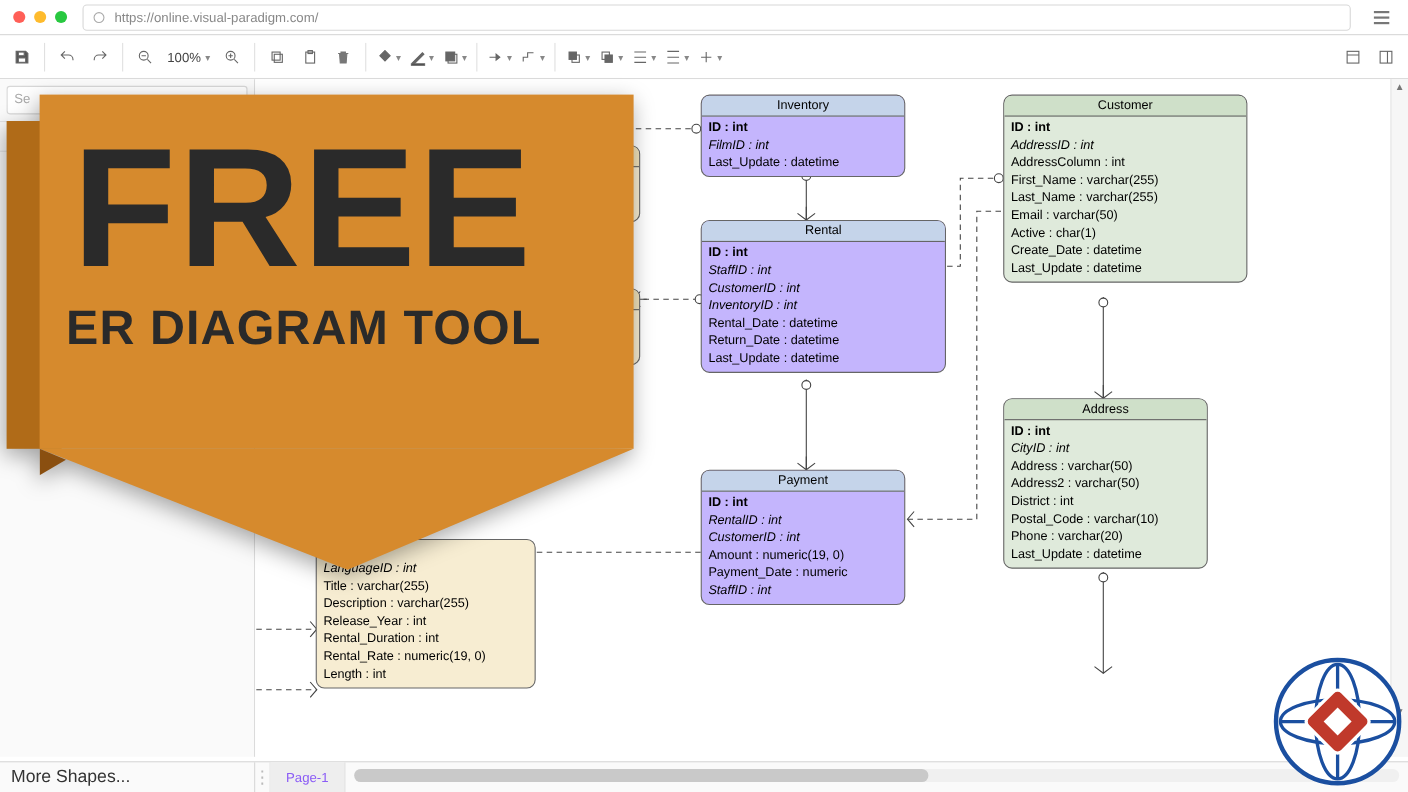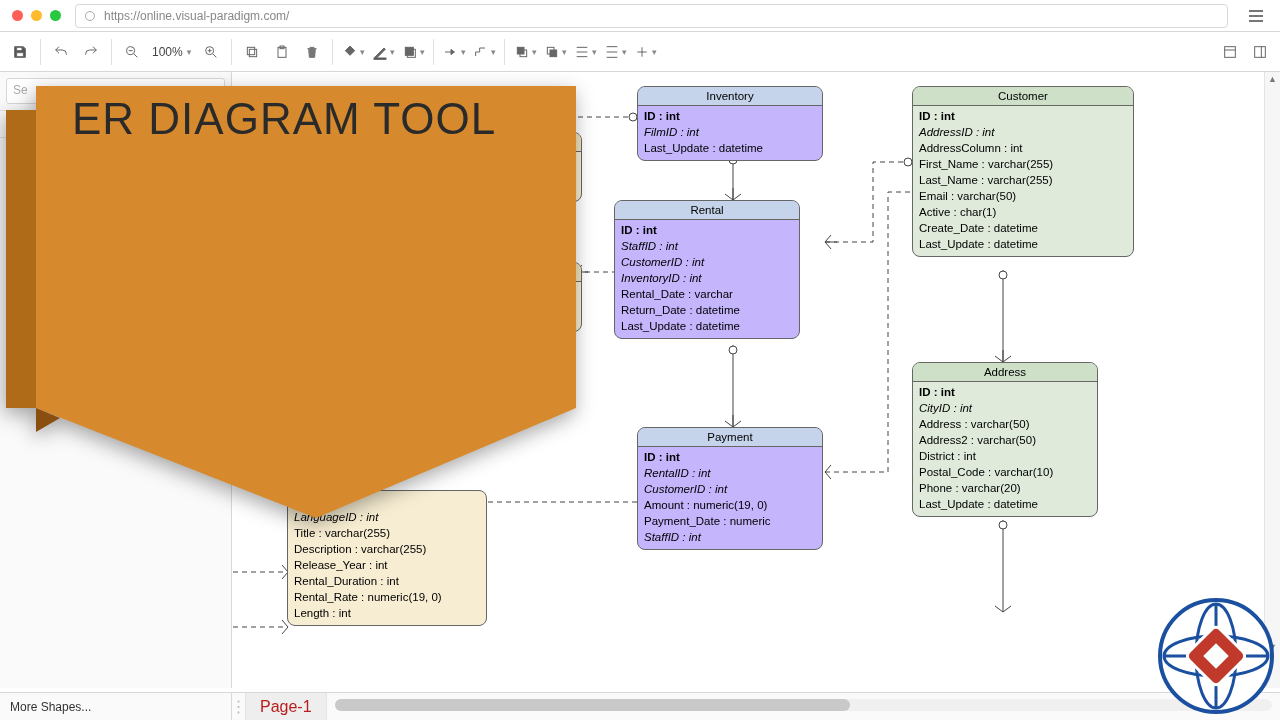--- a/index.html
+++ b/index.html
@@ -50,34 +50,34 @@
   svg.conn line, svg.conn path { stroke:#444; stroke-width:1; fill:none; }
   svg.conn .dash { stroke-dasharray:5 4; }
 
   
   .vscroll { width:16px; border-left:1px solid #e4e4e4; background:#f6f6f6; position:relative;}
   .vscroll .up, .vscroll .dn { position:absolute; left:3px; font-size:9px; color:#777;}
   .vscroll .up{top:2px;} .vscroll .dn{bottom:36px;}
 
   
   .bottom { position:absolute; left:0; right:0; bottom:0; height:28px; display:flex; align-items:stretch; border-top:1px solid #d8d8d8; background:#fafafa;}
-  .more { width:232px; border-right:1px solid #d8d8d8; font-size:12px; color:#333; display:flex; align-items:center; padding:0 10px;}
+  .more { width:232px; border-right:1px solid #d8d8d8; font-size:16px; color:#333; display:flex; align-items:center; padding:0 10px;}
   .pager { display:flex; align-items:center; }
   .pager .grip { width:14px; display:flex; flex-direction:column; align-items:center; justify-content:center; gap:2px; color:#bbb; border-right:1px solid #e4e4e4; height:100%;}
-  .pager .tab { font-size:16px; color:#b91c1c; padding:0 14px; display:flex; align-items:center; border-right:1px solid #e4e4e4; height:100%; background:#eee;}
+  .pager .tab { font-size:12px; color:#8b5cf6; padding:0 14px; display:flex; align-items:center; border-right:1px solid #e4e4e4; height:100%; background:#eee;}
   .hscroll { flex:1; background:#f0f0f0; margin:6px 8px; height:12px; border-radius:6px; position:relative;}
   .hscroll .thumb{ position:absolute; left:0; top:0; height:100%; width:55%; background:#c9c9c9; border-radius:6px;}
 
   
   .banner { position:absolute; left:6px; top:86px; pointer-events:none; filter: drop-shadow(-2px 6px 10px rgba(0,0,0,0.35)); }
   .banner .front { position:absolute; left:30px; top:0; width:540px; height:322px; background:#d68a2d; color:#303030; }
   .banner .back  { position:absolute; left:0; top:24px; width:50px; height:298px; background:#b06b18; }
   .banner .tailpoly { position:absolute; left:30px; top:322px; }
   .banner h1 { margin:0; font-size:154px; font-weight:800; letter-spacing:2px; line-height:1; padding:26px 30px 0 30px; font-family:"Arial Black", Arial, sans-serif; color:#2a2a2a;}
-  .banner h2 { margin:0; font-size:44px; font-weight:400; letter-spacing:1px; padding:8px 30px 0 36px; color:#2a2a2a;}
+  .banner h2 { margin:0; font-size:44px; font-weight:700; letter-spacing:1px; padding:8px 30px 0 24px; color:#2a2a2a;}
 
   
   .logo { position:absolute; right:4px; bottom:4px; }
 
   .tri::after{content:"▾"; font-size:9px; margin-left:2px; color:#888;}
 </style>
 </head>
 <body>
 
 <div class="stage">
@@ -297,28 +297,28 @@
               <div>AddressColumn : int</div>
               <div>First_Name : varchar(255)</div>
               <div>Last_Name : varchar(255)</div>
               <div>Email : varchar(50)</div>
               <div>Active : char(1)</div>
               <div>Create_Date : datetime</div>
               <div>Last_Update : datetime</div>
             </div>
         </div>
 
-        <div class="entity blue" style="left:382px; top:128px; width:186px;">
+        <div class="entity blue" style="left:405px; top:128px; width:223px;">
           <div class="title">Rental</div>
           <div class="attrs">
               <div class="bold">ID : int</div>
               <div class="ital">StaffID : int</div>
               <div class="ital">CustomerID : int</div>
               <div class="ital">InventoryID : int</div>
-              <div>Rental_Date : varchar</div>
+              <div>Rental_Date : datetime</div>
               <div>Return_Date : datetime</div>
               <div>Last_Update : datetime</div>
             </div>
         </div>
 
         <div class="entity green" style="left:680px; top:290px; width:186px;">
           <div class="title">Address</div>
           <div class="attrs">
               <div class="bold">ID : int</div>
               <div class="ital">CityID : int</div>
@@ -384,20 +384,21 @@
         </div>
     </div>
     <div class="hscroll">
         <div class="thumb"></div>
       </div>
   </div>
 
   <div class="banner">
     <div class="back"></div>
     <div class="front">
+      <h1>FREE</h1>
       <h2>ER DIAGRAM TOOL</h2>
     </div>
     <svg class="tailpoly" width="560" height="120">
       <polygon points="0,0 540,0 280,110" fill="#d68a2d"></polygon>
       <polygon points="0,0 0,24 24,10" fill="#8a4f10"></polygon>
     </svg>
   </div>
 
   <svg class="logo" width="120" height="120" viewBox="0 0 120 120">
     <circle cx="60" cy="60" r="56" fill="#fff"></circle>

